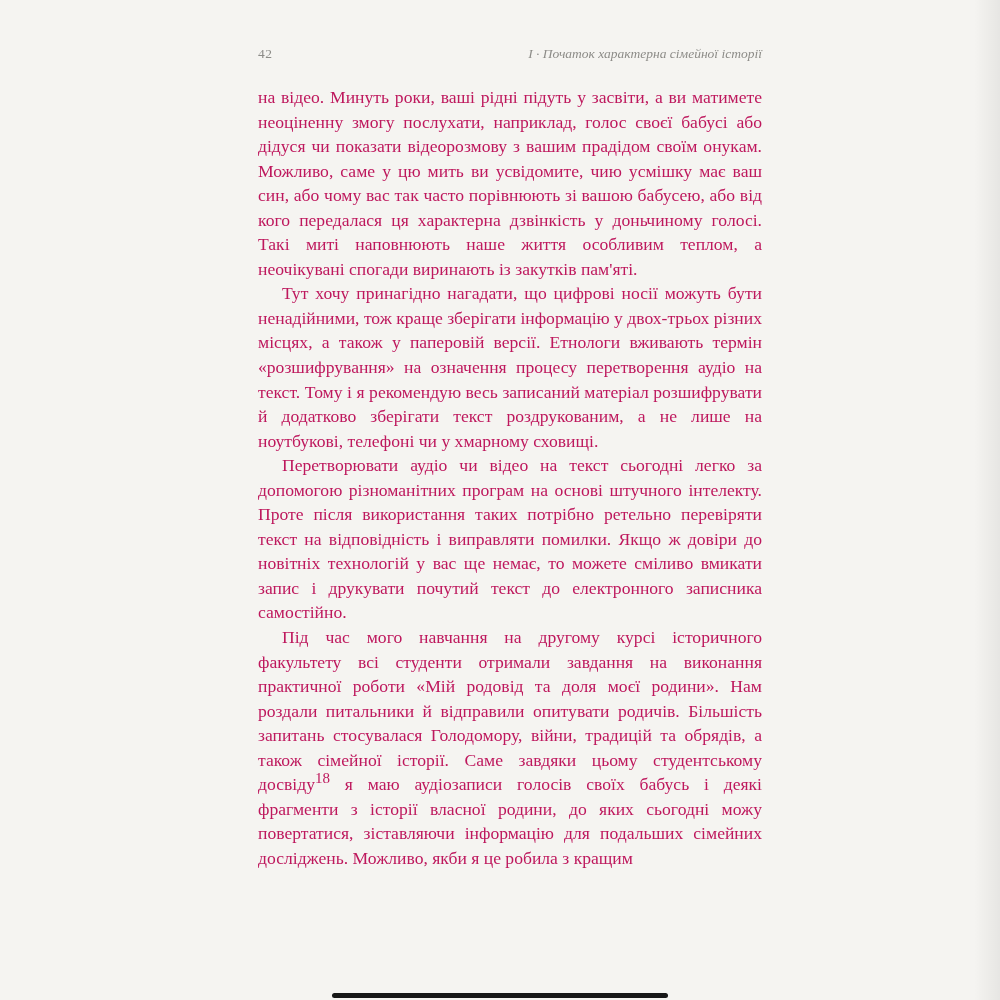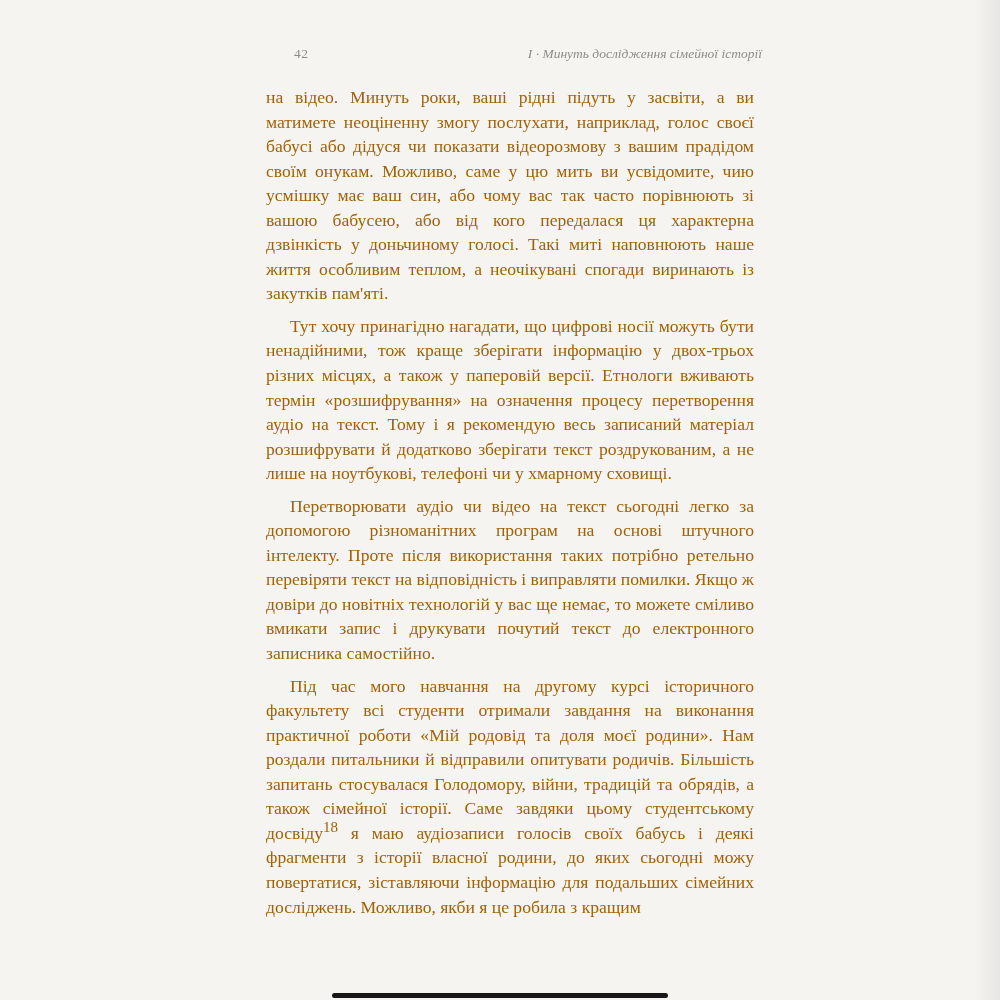--- a/index.html
+++ b/index.html
@@ -30,31 +30,30 @@
     display: flex;
     justify-content: space-between;
     align-items: baseline;
     color: #8d8c88;
     font-size: 13.5px;
     margin-bottom: 23px;
   }
   .page-number {
     font-style: normal;
     letter-spacing: 0.5px;
-    margin-left: 36px;
   }
   .chapter-title {
     font-style: italic;
   }
   .body-text p {
-    margin: 8px;
+    margin: 0;
     font-size: 17.6px;
     line-height: 24.55px;
     text-align: justify;
-    color: #a16207;
+    color: #be185d;
   }
   .body-text p.indent {
     text-indent: 24px;
   }
   sup.fnref {
     font-size: 15px;
     line-height: 0;
     vertical-align: super;
   }
   .edge-shadow {
@@ -78,21 +77,21 @@
 </style>
 </head>
 <body>
 
 <div class="page">
 
   <div class="text-col">
 
     <div class="running-head">
       <span class="page-number">42</span>
-      <span class="chapter-title">І · Минуть дослідження сімейної історії</span>
+      <span class="chapter-title">І · Початок характерна сімейної історії</span>
     </div>
 
     <div class="body-text">
 
       <p>на відео. Минуть роки, ваші рідні підуть у засвіти, а ви матимете неоціненну змогу послухати, наприклад, голос своєї бабусі або дідуся чи показати відеорозмову з вашим прадідом своїм онукам. Можливо, саме у цю мить ви усвідомите, чию усмішку має ваш син, або чому вас так часто порівнюють зі вашою бабусею, або від кого передалася ця характерна дзвінкість у доньчиному голосі. Такі миті наповнюють наше життя особливим теплом, а неочікувані спогади виринають із закутків пам'яті.</p>
 
       <p class="indent">Тут хочу принагідно нагадати, що цифрові носії можуть бути ненадійними, тож краще зберігати інформацію у двох-трьох різних місцях, а також у паперовій версії. Етнологи вживають термін «розшифрування» на означення процесу перетворення аудіо на текст. Тому і я рекомендую весь записаний матеріал розшифрувати й додатково зберігати текст роздрукованим, а не лише на ноутбукові, телефоні чи у хмарному сховищі.</p>
 
       <p class="indent">Перетворювати аудіо чи відео на текст сьогодні легко за допомогою різноманітних програм на основі штучного інтелекту. Проте після використання таких потрібно ретельно перевіряти текст на відповідність і виправляти помилки. Якщо ж довіри до новітніх технологій у вас ще немає, то можете сміливо вмикати запис і друкувати почутий текст до електронного записника самостійно.</p>
 

